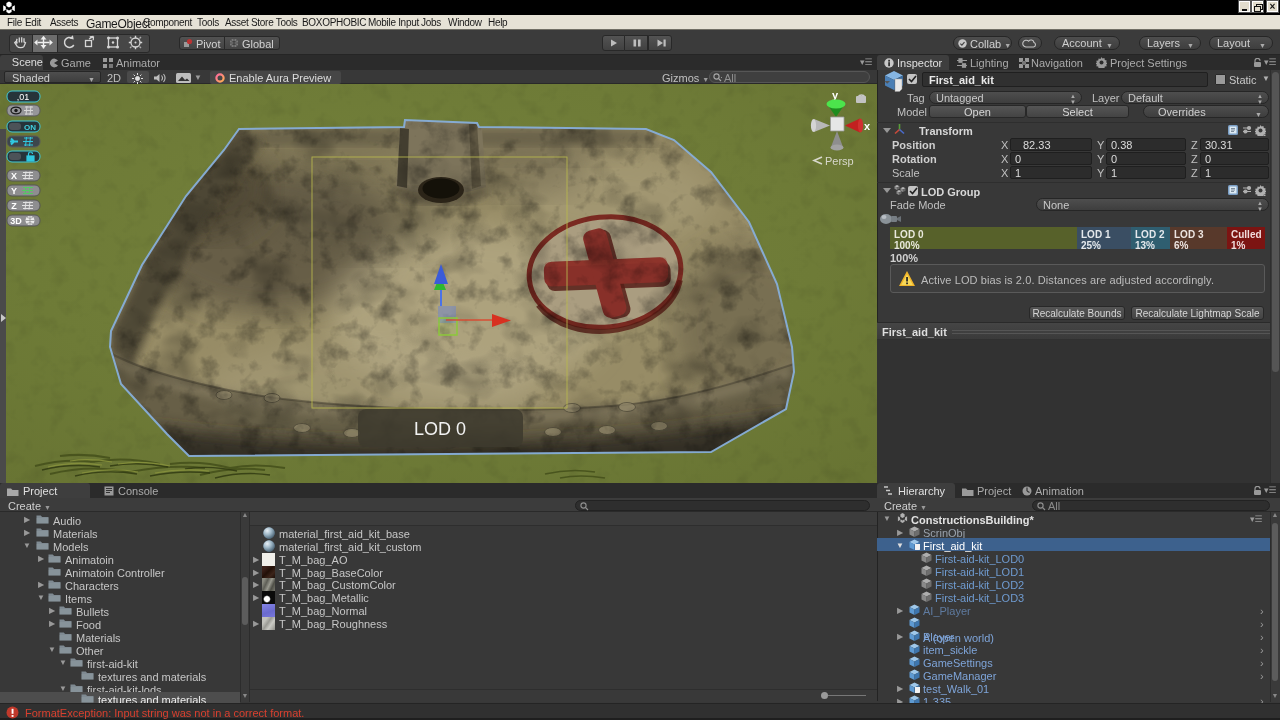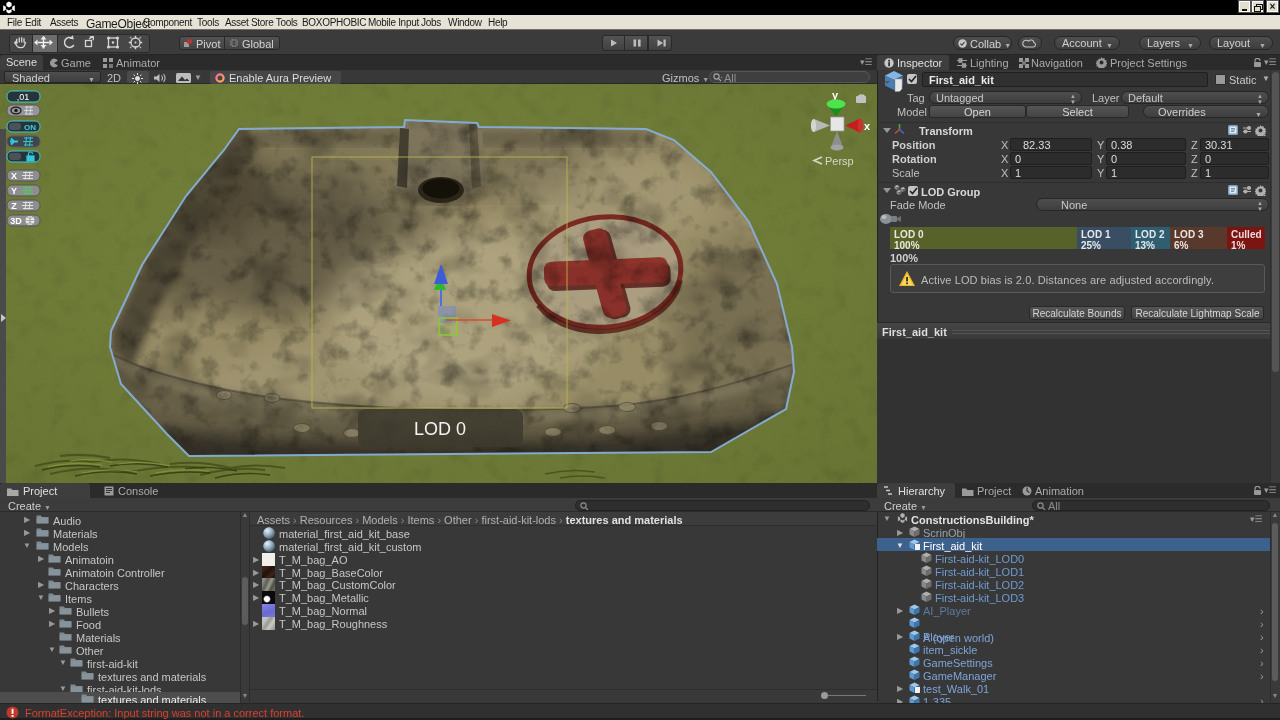--- a/index.html
+++ b/index.html
@@ -1,20 +1,20 @@
 <!DOCTYPE html>
 <html><head><meta charset="utf-8"><style>
 html,body{margin:0;padding:0}
 #root{position:relative;width:1280px;height:720px;background:#383838;font-family:"Liberation Sans",sans-serif;font-size:11px;color:#bbb;overflow:hidden}
 .a{position:absolute}
 .nw{white-space:nowrap}
 .dd{position:absolute;background:linear-gradient(#4e4e4e,#3e3e3e);border:1px solid #262626;border-radius:7px;color:#cfcfcf;font-size:11px;line-height:12px;box-sizing:border-box}
 .btn{position:absolute;background:linear-gradient(#555,#444);border:1px solid #282828;border-radius:3px;color:#d6d6d6;font-size:11px;box-sizing:border-box;text-align:center}
 .fld{position:absolute;background:#2c2c2c;border:1px solid #1f1f1f;border-radius:2px;color:#ddd;font-size:11px;box-sizing:border-box}
-.tab{position:absolute;height:15px;background:#3e3e3e;border-radius:3px 3px 0 0;color:#dedede;text-align:center;line-height:15px;font-size:11px}
+.tab{position:absolute;height:15px;background:#3e3e3e;border-radius:3px 3px 0 0;color:#dedede;text-align:right;line-height:15px;font-size:11px}
 .tria{width:0;height:0;position:absolute}
 .fdo{border-top:5px solid #969696;border-left:4px solid transparent;border-right:4px solid transparent}
 .bold{font-weight:bold}
 </style></head>
 <body>
 <div id="root">
 
 <div class="a" style="left:0;top:0;width:1280px;height:15px;background:#000"></div>
 <svg class="a" style="left:2px;top:1px" width="14" height="13" viewBox="0 0 14 13">
       <path fill="#fff" d="M7 .5 9.6 2 9.6 5 7 6.5 4.4 5 4.4 2Z M1.2 4.2 3.8 5.7 3.8 8.7 1.2 10.2Z M12.8 4.2 12.8 10.2 10.2 8.7 10.2 5.7Z M4.4 8 7 9.5 9.6 8 9.6 11 7 12.5 4.4 11Z"></path>
@@ -535,21 +535,21 @@
         <circle cx="7" cy="3" r="1.5" fill="#b0b0b0"></circle>
         <circle cx="3.5" cy="6.5" r="1.5" fill="#b0b0b0"></circle>
       </g>
     </svg>
 <svg class="a" style="left:1255px;top:185px" width="11" height="11" viewBox="0 0 11 11">
       <path fill="#b0b0b0" d="M5.5 0l1 1.6 1.9-.5.4 1.9 1.9.4-.5 1.9L11.8 6.5 10.2 7.3l.5 1.9-1.9.4-.4 1.9-1.9-.5-1 1.6-1-1.6-1.9.5-.4-1.9-1.9-.4.5-1.9L-.8 6.5.8 5.7.3 3.8l1.9-.4.4-1.9 1.9.5z"></path>
       <circle cx="5.5" cy="5.5" r="2" fill="#383838"></circle>
       <path d="M9 10 l2 2" stroke="#b0b0b0" stroke-width="1.5"></path>
     </svg>
 <div class="a nw" style="left:890px;top:199px;color:#c0c0c0">Fade Mode</div>
-<div class="dd" style="left:1036px;top:198px;width:233px;height:13px"><span style="margin-left:24px;line-height:12px;display:inline-block;color:#c8c8c8">None</span><span class="a" style="right:5px;top:0.5px;font-size:6px;color:#aaa;line-height:6px">▲<br>▼</span></div>
+<div class="dd" style="left:1036px;top:198px;width:233px;height:13px"><span style="margin-left:6px;line-height:12px;display:inline-block;color:#c8c8c8">None</span><span class="a" style="right:5px;top:0.5px;font-size:6px;color:#aaa;line-height:6px">▲<br>▼</span></div>
 
 <svg class="a" style="left:879px;top:212px" width="22" height="14" viewBox="0 0 22 14">
       <ellipse cx="7" cy="7" rx="6" ry="5" fill="#8a9298"></ellipse>
       <ellipse cx="5" cy="5" rx="2.5" ry="2" fill="#b8bec4"></ellipse>
       <rect x="12" y="4" width="6" height="6" rx="1" fill="#777e84"></rect>
       <path d="M18 6 l4 -2 v6 l-4 -2z" fill="#6a7076"></path>
     </svg>
 
 <div class="a" style="left:890px;top:227px;width:187px;height:22px;background:#57612a">
       <div style="margin:2px 0 0 4px;font-size:10px;font-weight:bold;color:#e8e8dc">LOD 0<br>100%</div>
@@ -720,21 +720,20 @@
       <use href="#fold"></use>
     </svg>
     <div class="a nw" style="left:98px;top:694px;color:#ececec">textures and materials</div>
 
 <div class="a" style="left:240px;top:512px;width:10px;height:190px;background:#3a3a3a;border-left:1px solid #2c2c2c;border-right:1px solid #2c2c2c;box-sizing:border-box"></div>
 <div class="a" style="left:242px;top:577px;width:6px;height:48px;background:#5c5c5c;border-radius:3px"></div>
 <div class="a nw" style="left:241.5px;top:511px;color:#888;font-size:7px">▲</div>
 <div class="a nw" style="left:241.5px;top:692px;color:#888;font-size:7px">▼</div>
 
 <div class="a" style="left:250px;top:512px;width:627px;height:14px;background:#3c3c3c;border-bottom:1px solid #2e2e2e;box-sizing:border-box"></div>
-<div class="a nw" style="left:257px;top:514px;color:#b0b0b0">Assets <span style="color:#888">›</span> Resources <span style="color:#888">›</span> Models <span style="color:#888">›</span> Items <span style="color:#888">›</span> Other <span style="color:#888">›</span> first-aid-kit-lods <span style="color:#888">›</span> <b style="color:#e0e0e0">textures and materials</b></div>
 
 <svg class="a" style="left:263px;top:527px" width="12" height="12">
       <use href="#sph"></use>
     </svg>
     <div class="a nw" style="left:279px;top:528px;color:#c6c6c6">material_first_aid_kit_base</div>
 <svg class="a" style="left:263px;top:540px" width="12" height="12">
       <use href="#sph"></use>
     </svg>
     <div class="a nw" style="left:279px;top:541px;color:#c6c6c6">material_first_aid_kit_custom</div>
 <div class="a nw" style="left:253px;top:554.5px;color:#999;font-size:8px">▶</div>

